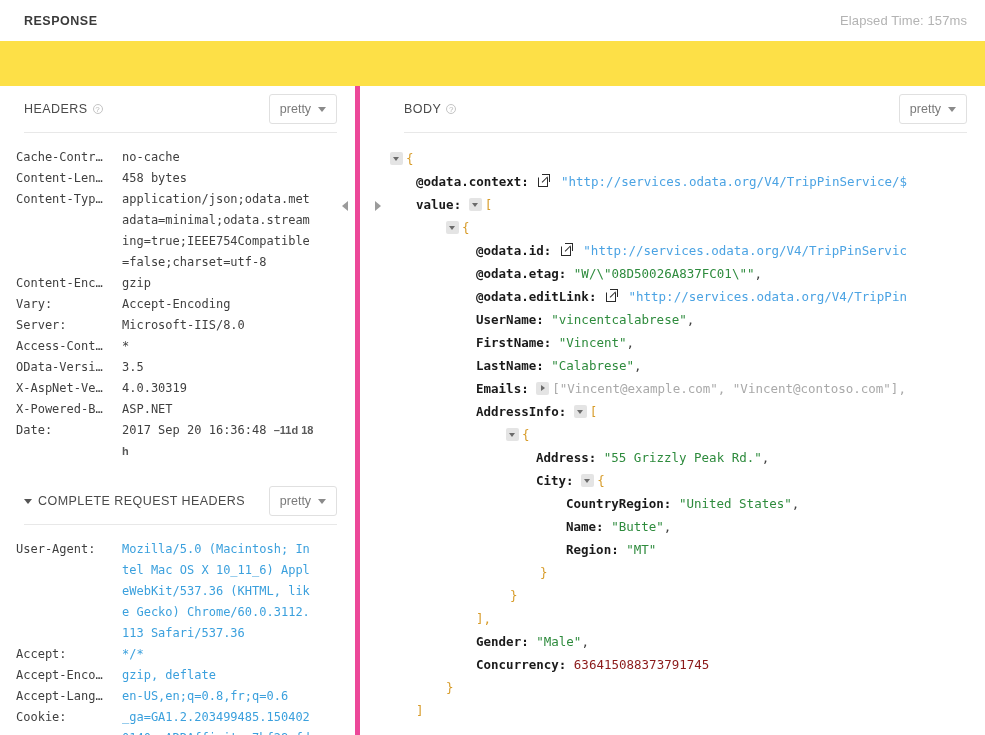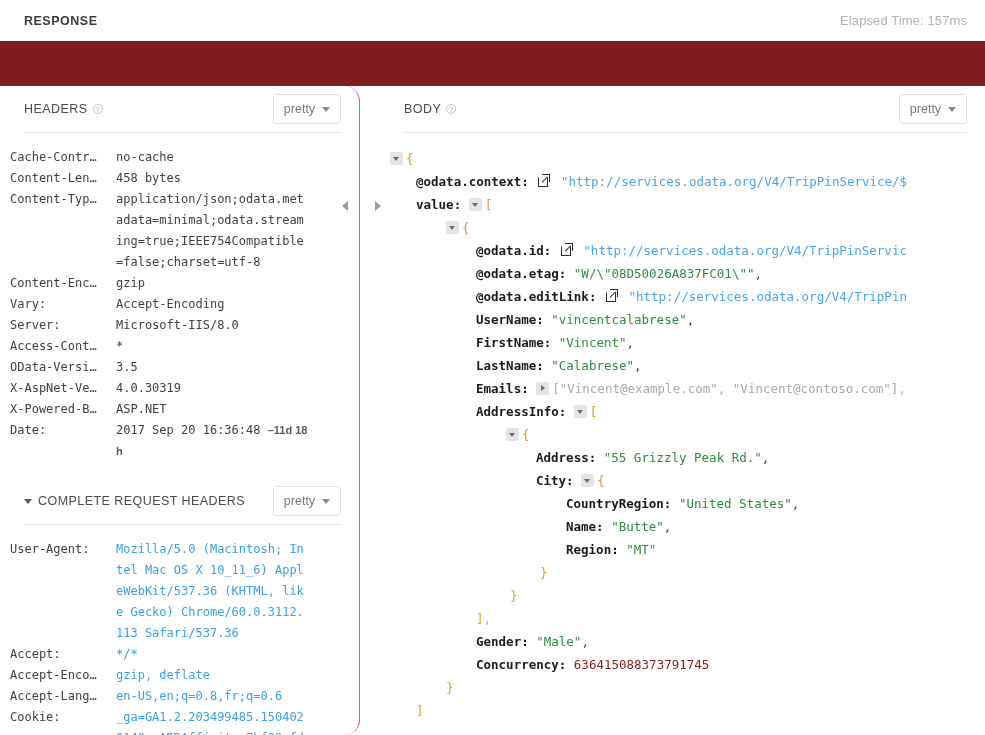--- a/index.html
+++ b/index.html
@@ -6,21 +6,21 @@
   html, body {
     margin: 0; padding: 0;
     width: 985px; height: 735px;
     background: #ffffff;
     font-family: "Liberation Sans", sans-serif;
     overflow: hidden;
   }
   #app {
     position: relative;
     width: 985px; height: 735px;
-    background: #7f1d1d;
+    background: #fde047;
     overflow: hidden;
   }
 
   
   .topbar {
     height: 41px;
     display: flex;
     align-items: center;
     justify-content: space-between;
     padding: 0 18px 0 24px;
@@ -57,24 +57,23 @@
   
   .panes {
     position: absolute;
     top: 86px; left: 0; right: 0; bottom: 0;
     display: flex;
     background: #fff;
   }
   .pane-left {
     width: 360px;
     min-width: 360px;
-    border-right: 1px solid #ec4899;
+    border-right: 5px solid #ec4899;
     position: relative;
     overflow: hidden;
-    border-radius: 15px;
   }
   .pane-right {
     flex: 1;
     position: relative;
     overflow: hidden;
   }
 
   
   .sec-head {
     height: 46px;
@@ -170,21 +169,21 @@
 
   
   .kv-list {
     padding: 14px 0 0 0;
     font-family: "DejaVu Sans Mono", monospace;
     font-size: 12px;
     line-height: 21px;
   }
   .kv-row {
     display: flex;
-    padding: 0 8px 0 10px;
+    padding: 0 8px 0 16px;
     align-items: flex-start;
   }
   .kv-key {
     width: 106px;
     min-width: 106px;
     color: #3f3f3f;
     white-space: nowrap;
     overflow: hidden;
   }
   .kv-val {

